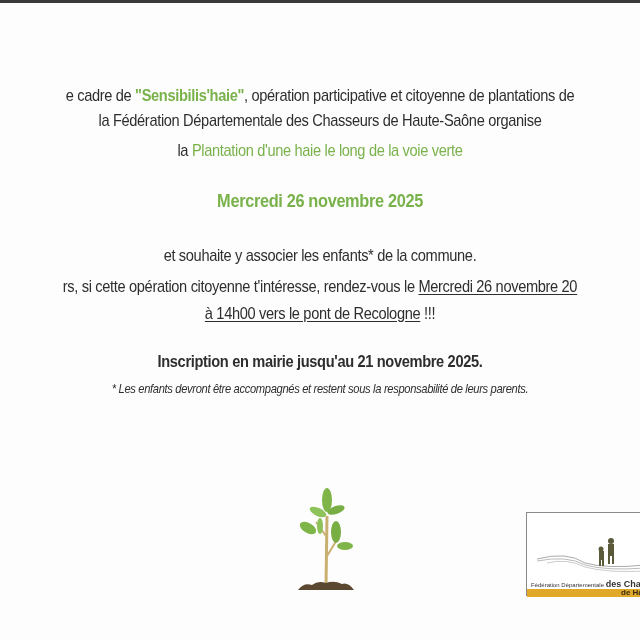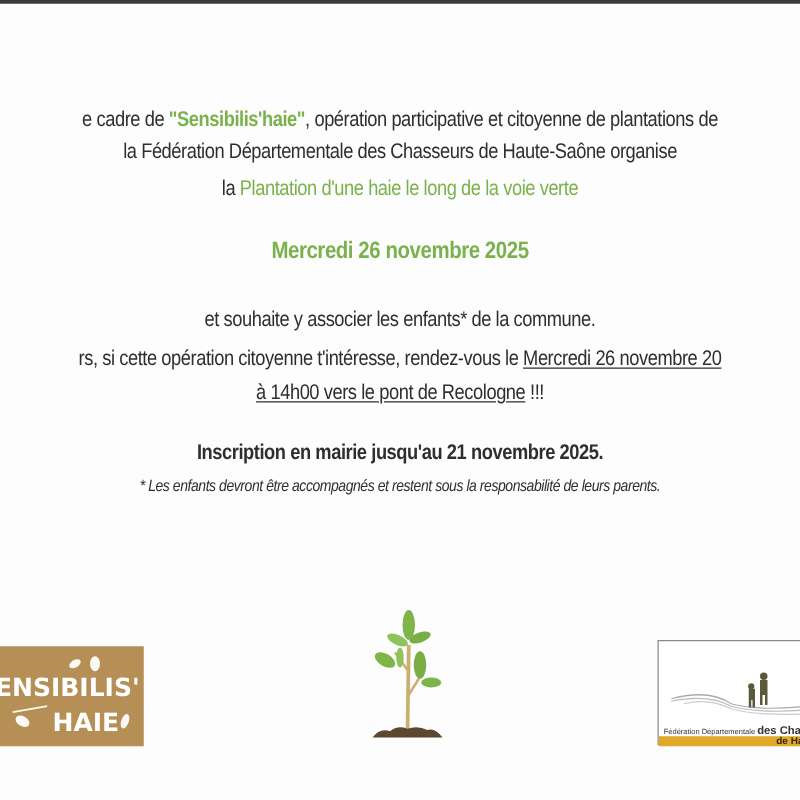--- a/index.html
+++ b/index.html
@@ -94,35 +94,20 @@
   </div>
 
   <div class="line l7">
     <span class="u"> à 14h00 vers le pont de Recologne</span><span> !!!</span>
   </div>
 
   <div class="line l8">Inscription en mairie jusqu'au 21 novembre 2025.</div>
 
   <div class="line note">* Les enfants devront être accompagnés et restent sous la responsabilité de leurs parents.</div>
 
-  <div class="logo-sens">
-    <svg width="115" height="80" viewBox="0 0 115 80">
-      <g fill="#ffffff" font-family="DejaVu Sans, sans-serif" font-weight="bold">
-        <text x="-4" y="40" font-size="20" letter-spacing="0">ENSIBILIS'</text>
-        <text x="42" y="68" font-size="20">HAIE</text>
-      </g>
-      <g fill="#ffffff" opacity="0.95">
-        <ellipse cx="60" cy="14" rx="5" ry="3" transform="rotate(-30 60 14)"></ellipse>
-        <ellipse cx="76" cy="14" rx="4" ry="6"></ellipse>
-        <ellipse cx="18" cy="60" rx="6" ry="4" transform="rotate(30 18 60)"></ellipse>
-        <ellipse cx="100" cy="60" rx="3" ry="6" transform="rotate(20 100 60)"></ellipse>
-        <rect x="10" y="52" width="28" height="1.5" transform="rotate(-10 10 52)"></rect>
-      </g>
-    </svg>
-  </div>
 
   <div class="plant">
     <svg width="60" height="108" viewBox="0 0 60 108">
       <path d="M30 100 L31 30" stroke="#c9b070" stroke-width="3" fill="none"></path>
       <path d="M31 70 L42 52" stroke="#c9b070" stroke-width="2" fill="none"></path>
       <path d="M30 50 L20 36" stroke="#c9b070" stroke-width="2" fill="none"></path>
       <ellipse cx="31" cy="14" rx="5" ry="12" fill="#7fb548"></ellipse>
       <ellipse cx="22" cy="26" rx="9" ry="4" fill="#8ec25a" transform="rotate(25 22 26)"></ellipse>
       <ellipse cx="40" cy="24" rx="9" ry="4" fill="#79ae45" transform="rotate(-20 40 24)"></ellipse>
       <ellipse cx="12" cy="42" rx="9" ry="5" fill="#7fb548" transform="rotate(30 12 42)"></ellipse>

